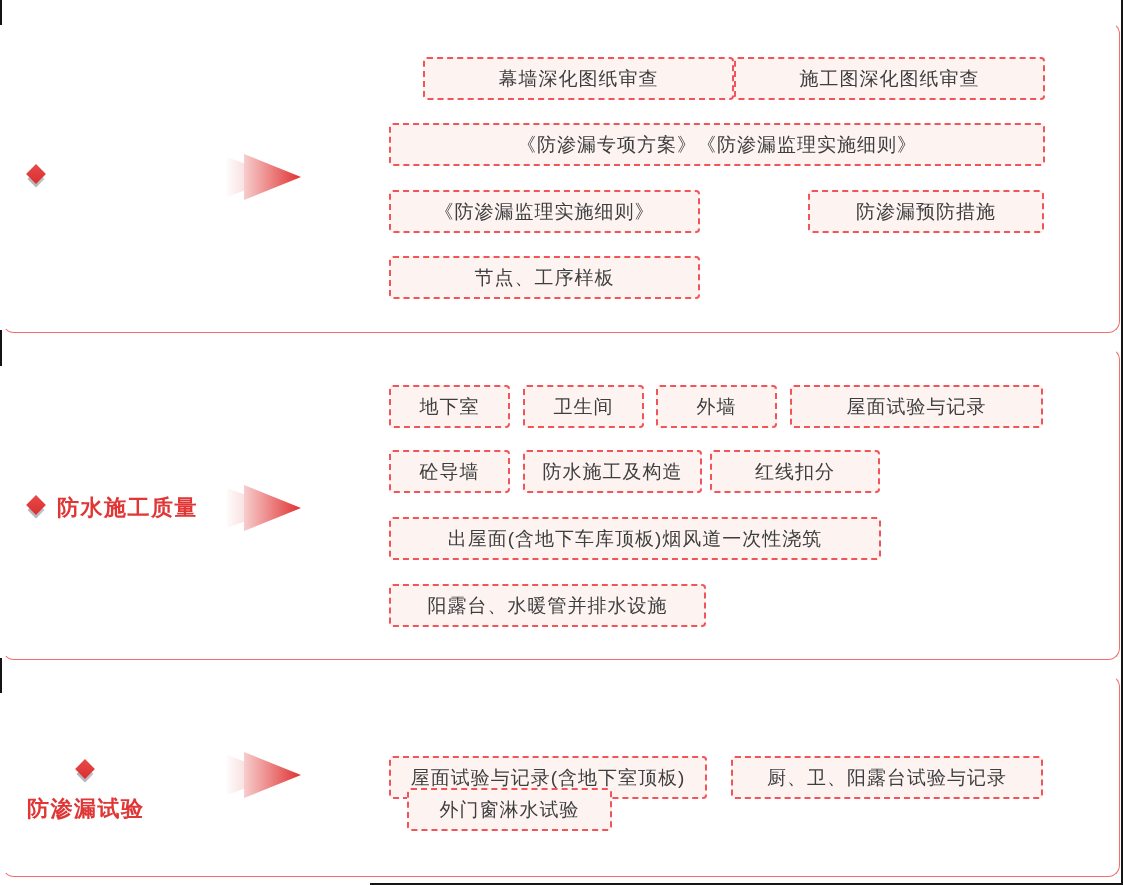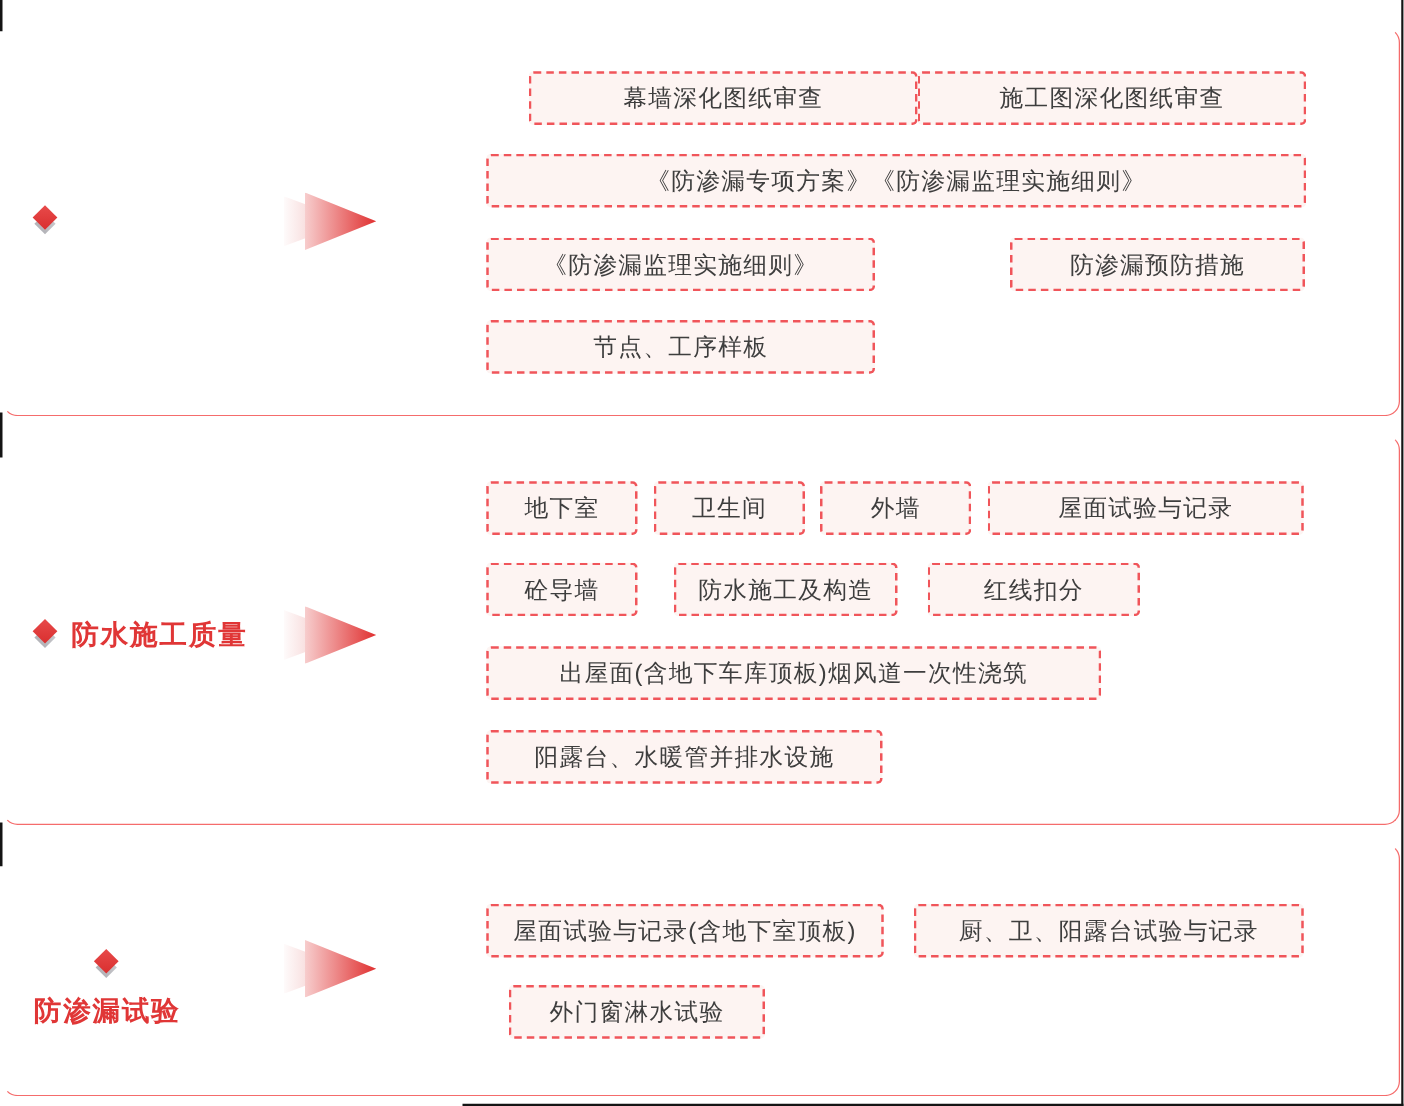--- a/index.html
+++ b/index.html
@@ -90,21 +90,21 @@
       <div class="chevron" style="top: 485px;">
         <div class="chev-back"></div>
         <div class="chev-front"></div>
       </div>
       <div class="row" style="top: 385px;">
         <div class="box" style="width: 121px; margin-left: 0px;">地下室</div>
         <div class="box" style="width: 121px; margin-left: 13px;">卫生间</div>
         <div class="box" style="width: 121px; margin-left: 12px;">外墙</div>
         <div class="box" style="width: 253px; margin-left: 13px;">屋面试验与记录</div>
       </div>
-      <div class="row" style="top: 450px; gap: 16px;">
+      <div class="row" style="top: 450px;">
         <div class="box" style="width: 121px; margin-left: 0px;">砼导墙</div>
         <div class="box" style="width: 179px; margin-left: 13px;">防水施工及构造</div>
         <div class="box" style="width: 170px; margin-left: 8px;">红线扣分</div>
       </div>
       <div class="row" style="top: 517px;">
         <div class="box" style="width: 492px; margin-left: 0px;">出屋面(含地下车库顶板)烟风道一次性浇筑</div>
       </div>
       <div class="row" style="top: 584px;">
         <div class="box" style="width: 317px; margin-left: 0px;">阳露台、水暖管并排水设施</div>
       </div>
@@ -113,21 +113,21 @@
         <div class="diamond">
           <div class="d-gray"></div>
           <div class="d-red"></div>
         </div>
         <div class="label-text">防渗漏试验</div>
       </div>
       <div class="chevron" style="top: 752px;">
         <div class="chev-back"></div>
         <div class="chev-front"></div>
       </div>
-      <div class="row" style="top: 723px;">
+      <div class="row" style="top: 756px;">
         <div class="box" style="width: 318px; margin-left: 0px;">屋面试验与记录(含地下室顶板)</div>
         <div class="box" style="width: 312px; margin-left: 24px;">厨、卫、阳露台试验与记录</div>
       </div>
       <div class="row" style="top: 788px;">
         <div class="box" style="width: 205px; margin-left: 18px;">外门窗淋水试验</div>
       </div>
     </div>
 </div>
 
 </body></html>

